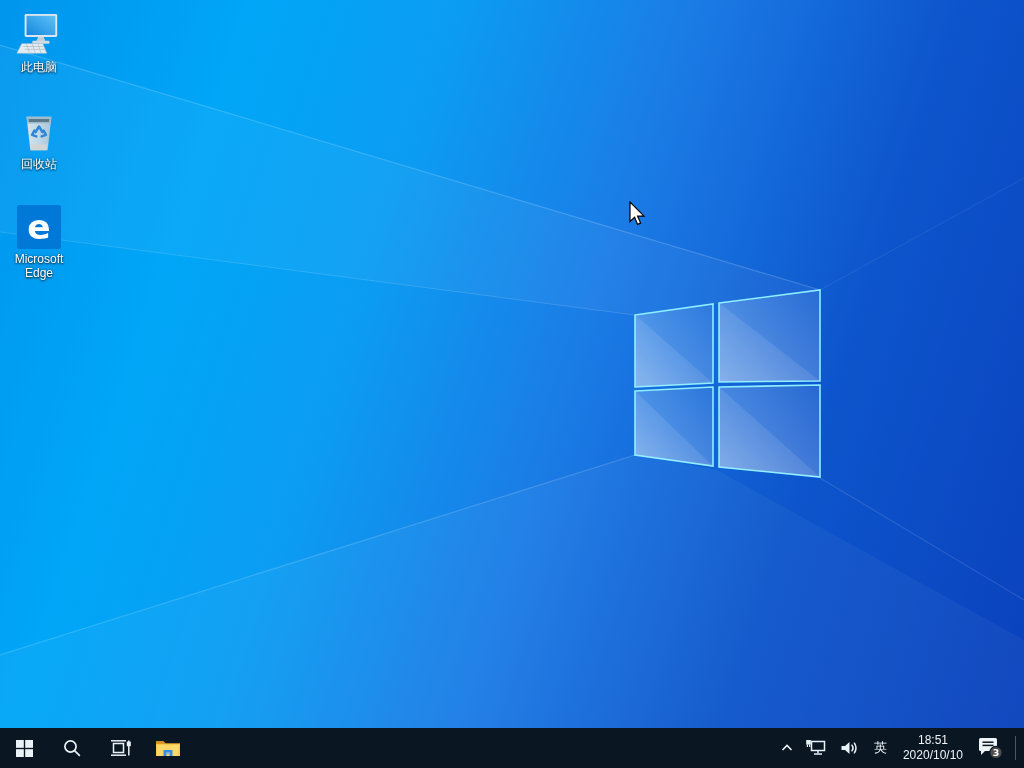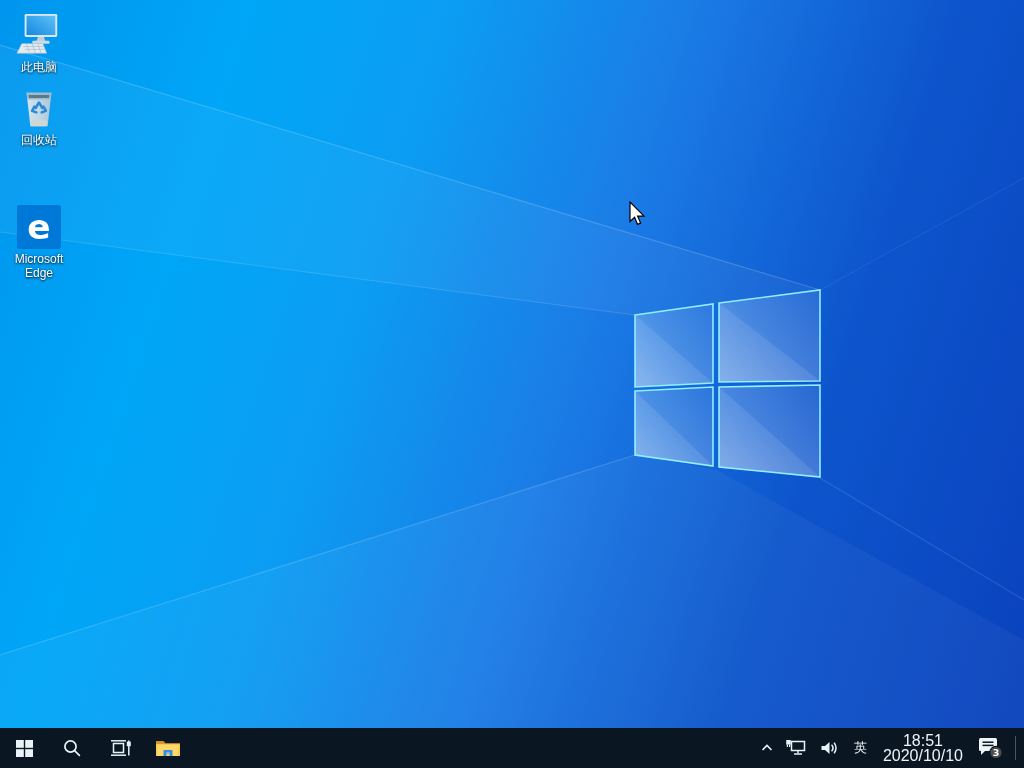--- a/index.html
+++ b/index.html
@@ -25,21 +25,21 @@
     display:flex; flex-direction:column; align-items:center;
     cursor:default;
   }
   .desktop-icon .glyph { width:46px; height:46px; display:block; }
   .desktop-icon .label {
     margin-top:2px; color:#fff; font-size:12px; line-height:14px;
     text-align:center; max-width:72px;
     text-shadow:0 1px 2px rgba(0,0,0,.75), 0 0 3px rgba(0,0,0,.45);
   }
   #icon-this-pc   { top:12px; }
-  #icon-recycle   { top:85px; }
+  #icon-recycle   { top:109px; }
   #icon-edge      { top:204px; }
 
   
   .cursor { position:absolute; left:628px; top:201px; width:20px; height:28px; pointer-events:none; }
 
   
   .taskbar {
     position:absolute; left:0; bottom:0; width:1024px; height:40px;
     background:#0a1722; display:flex; align-items:stretch;
   }
@@ -50,21 +50,21 @@
   .tb-spacer { flex:1 1 auto; }
 
   .tray { display:flex; align-items:center; flex:0 0 auto; height:40px; }
   .tray-btn {
     height:40px; display:flex; align-items:center; justify-content:center;
     padding:0 5px; cursor:pointer; color:#eef4f8;
   }
   .ime { font-size:13px; padding:0 8px; }
   .clock {
     display:flex; flex-direction:column; align-items:center; justify-content:center;
-    font-size:16px; line-height:15px; color:#eef4f8; padding:14px 8px; height:40px;
+    font-size:12px; line-height:15px; color:#eef4f8; padding:14px 8px; height:40px;
   }
   .separator { width:1px; height:24px; background:rgba(255,255,255,.28); margin:8px 3px 8px 6px; }
   .show-desktop { width:5px; height:40px; }
 </style>
 </head>
 <body>
 
 <div class="desktop">
 
   <svg class="wallpaper-svg" width="1024" height="728" viewBox="0 0 1024 728">

